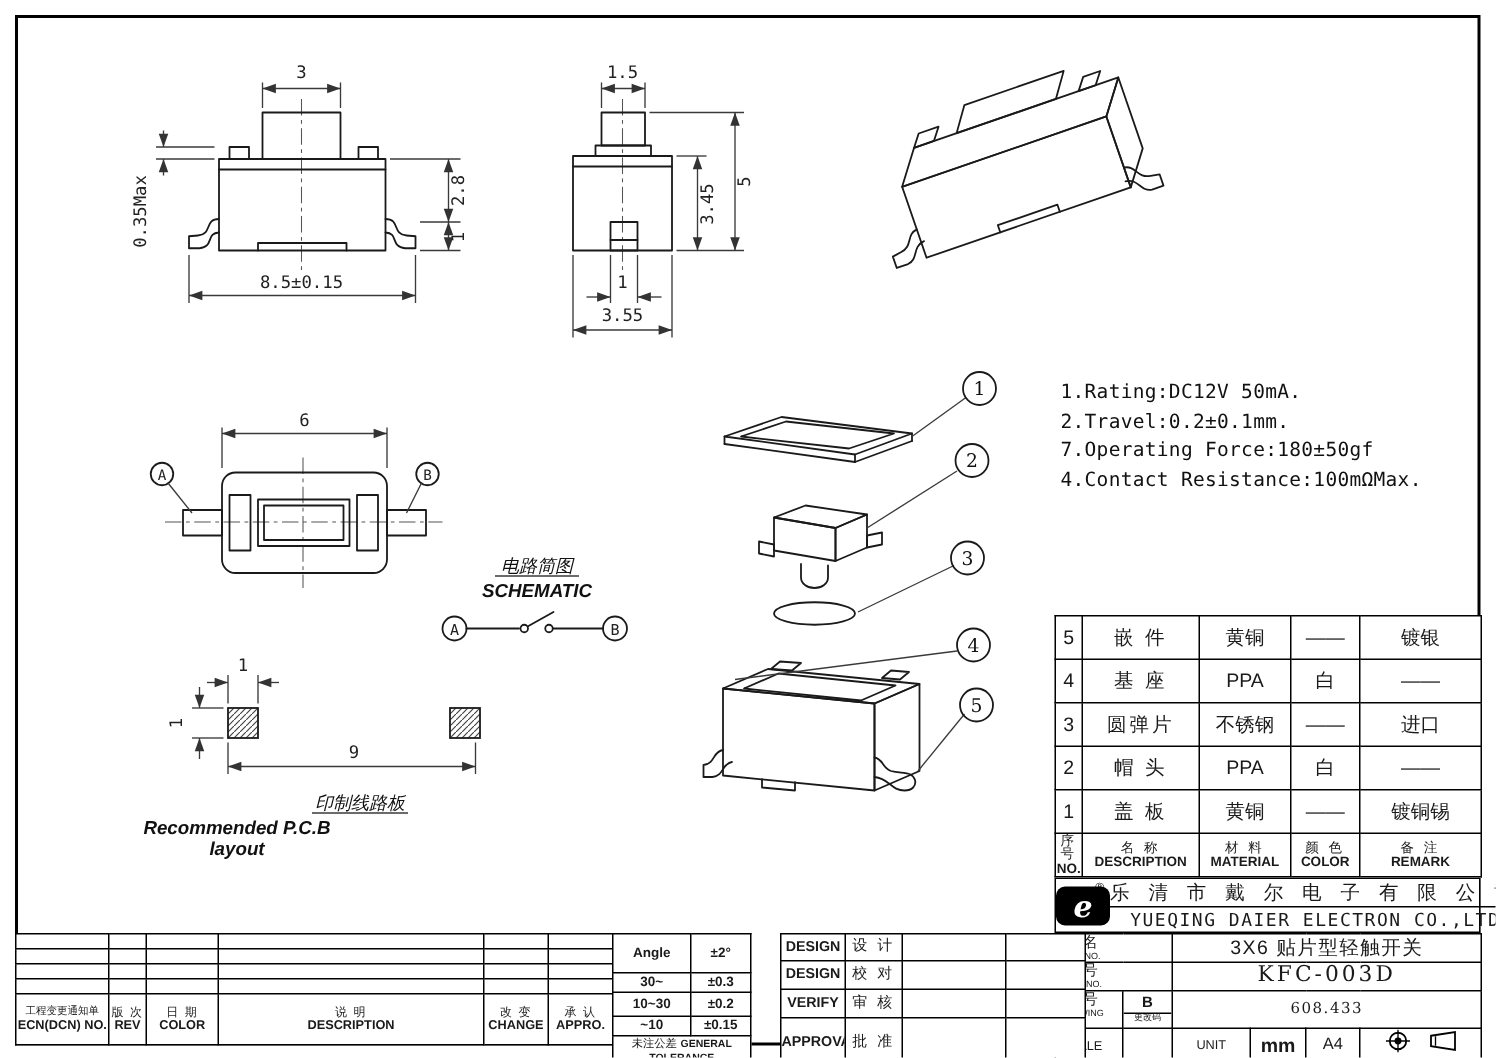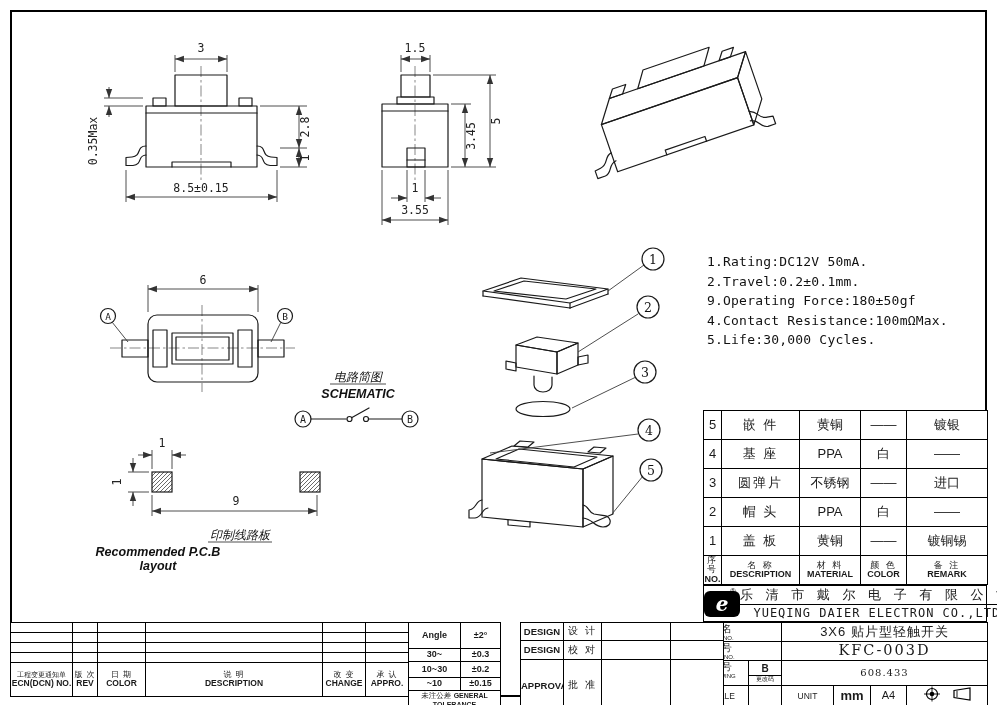--- a/index.html
+++ b/index.html
@@ -255,23 +255,22 @@
     <text class="ball" x="649" y="434.5">4</text>
     <line class="d" x1="643" y1="476" x2="612" y2="514"></line>
     <circle class="s" cx="651" cy="470" r="11"></circle>
     <text class="ball" x="651" y="474.5">5</text>
   </g>
 </svg>
 
 <div class="notes">
   <div>1.Rating:DC12V 50mA.</div>
   <div>2.Travel:0.2±0.1mm.</div>
-  <div>9.Operating Force:180±50gf</div>
+  <div>7.Operating Force:180±50gf</div>
   <div>4.Contact Resistance:100mΩMax.</div>
-  <div>5.Life:30,000 Cycles.</div>
 </div>
 
 <table class="grid" id="bom" style="left:703px;top:410px;width:284px;height:175px">
   <colgroup>
       <col style="width:18px">
       <col style="width:78px">
       <col style="width:61px">
       <col style="width:46px">
       <col style="width:81px">
     </colgroup>
@@ -517,20 +516,26 @@
     <td class="acn">设 计</td>
     <td></td>
     <td></td>
   </tr>
   <tr style="height:19px">
     <td class="aen">DESIGN</td>
     <td class="acn">校 对</td>
     <td></td>
     <td></td>
   </tr>
+  <tr style="height:19px">
+    <td class="aen">VERIFY</td>
+    <td class="acn">审 核</td>
+    <td></td>
+    <td></td>
+  </tr>
   <tr>
     <td class="aen">APPROVAL</td>
     <td class="acn">批 准</td>
     <td></td>
     <td></td>
   </tr>
 </tbody>
   </table>
 
 </body></html>

